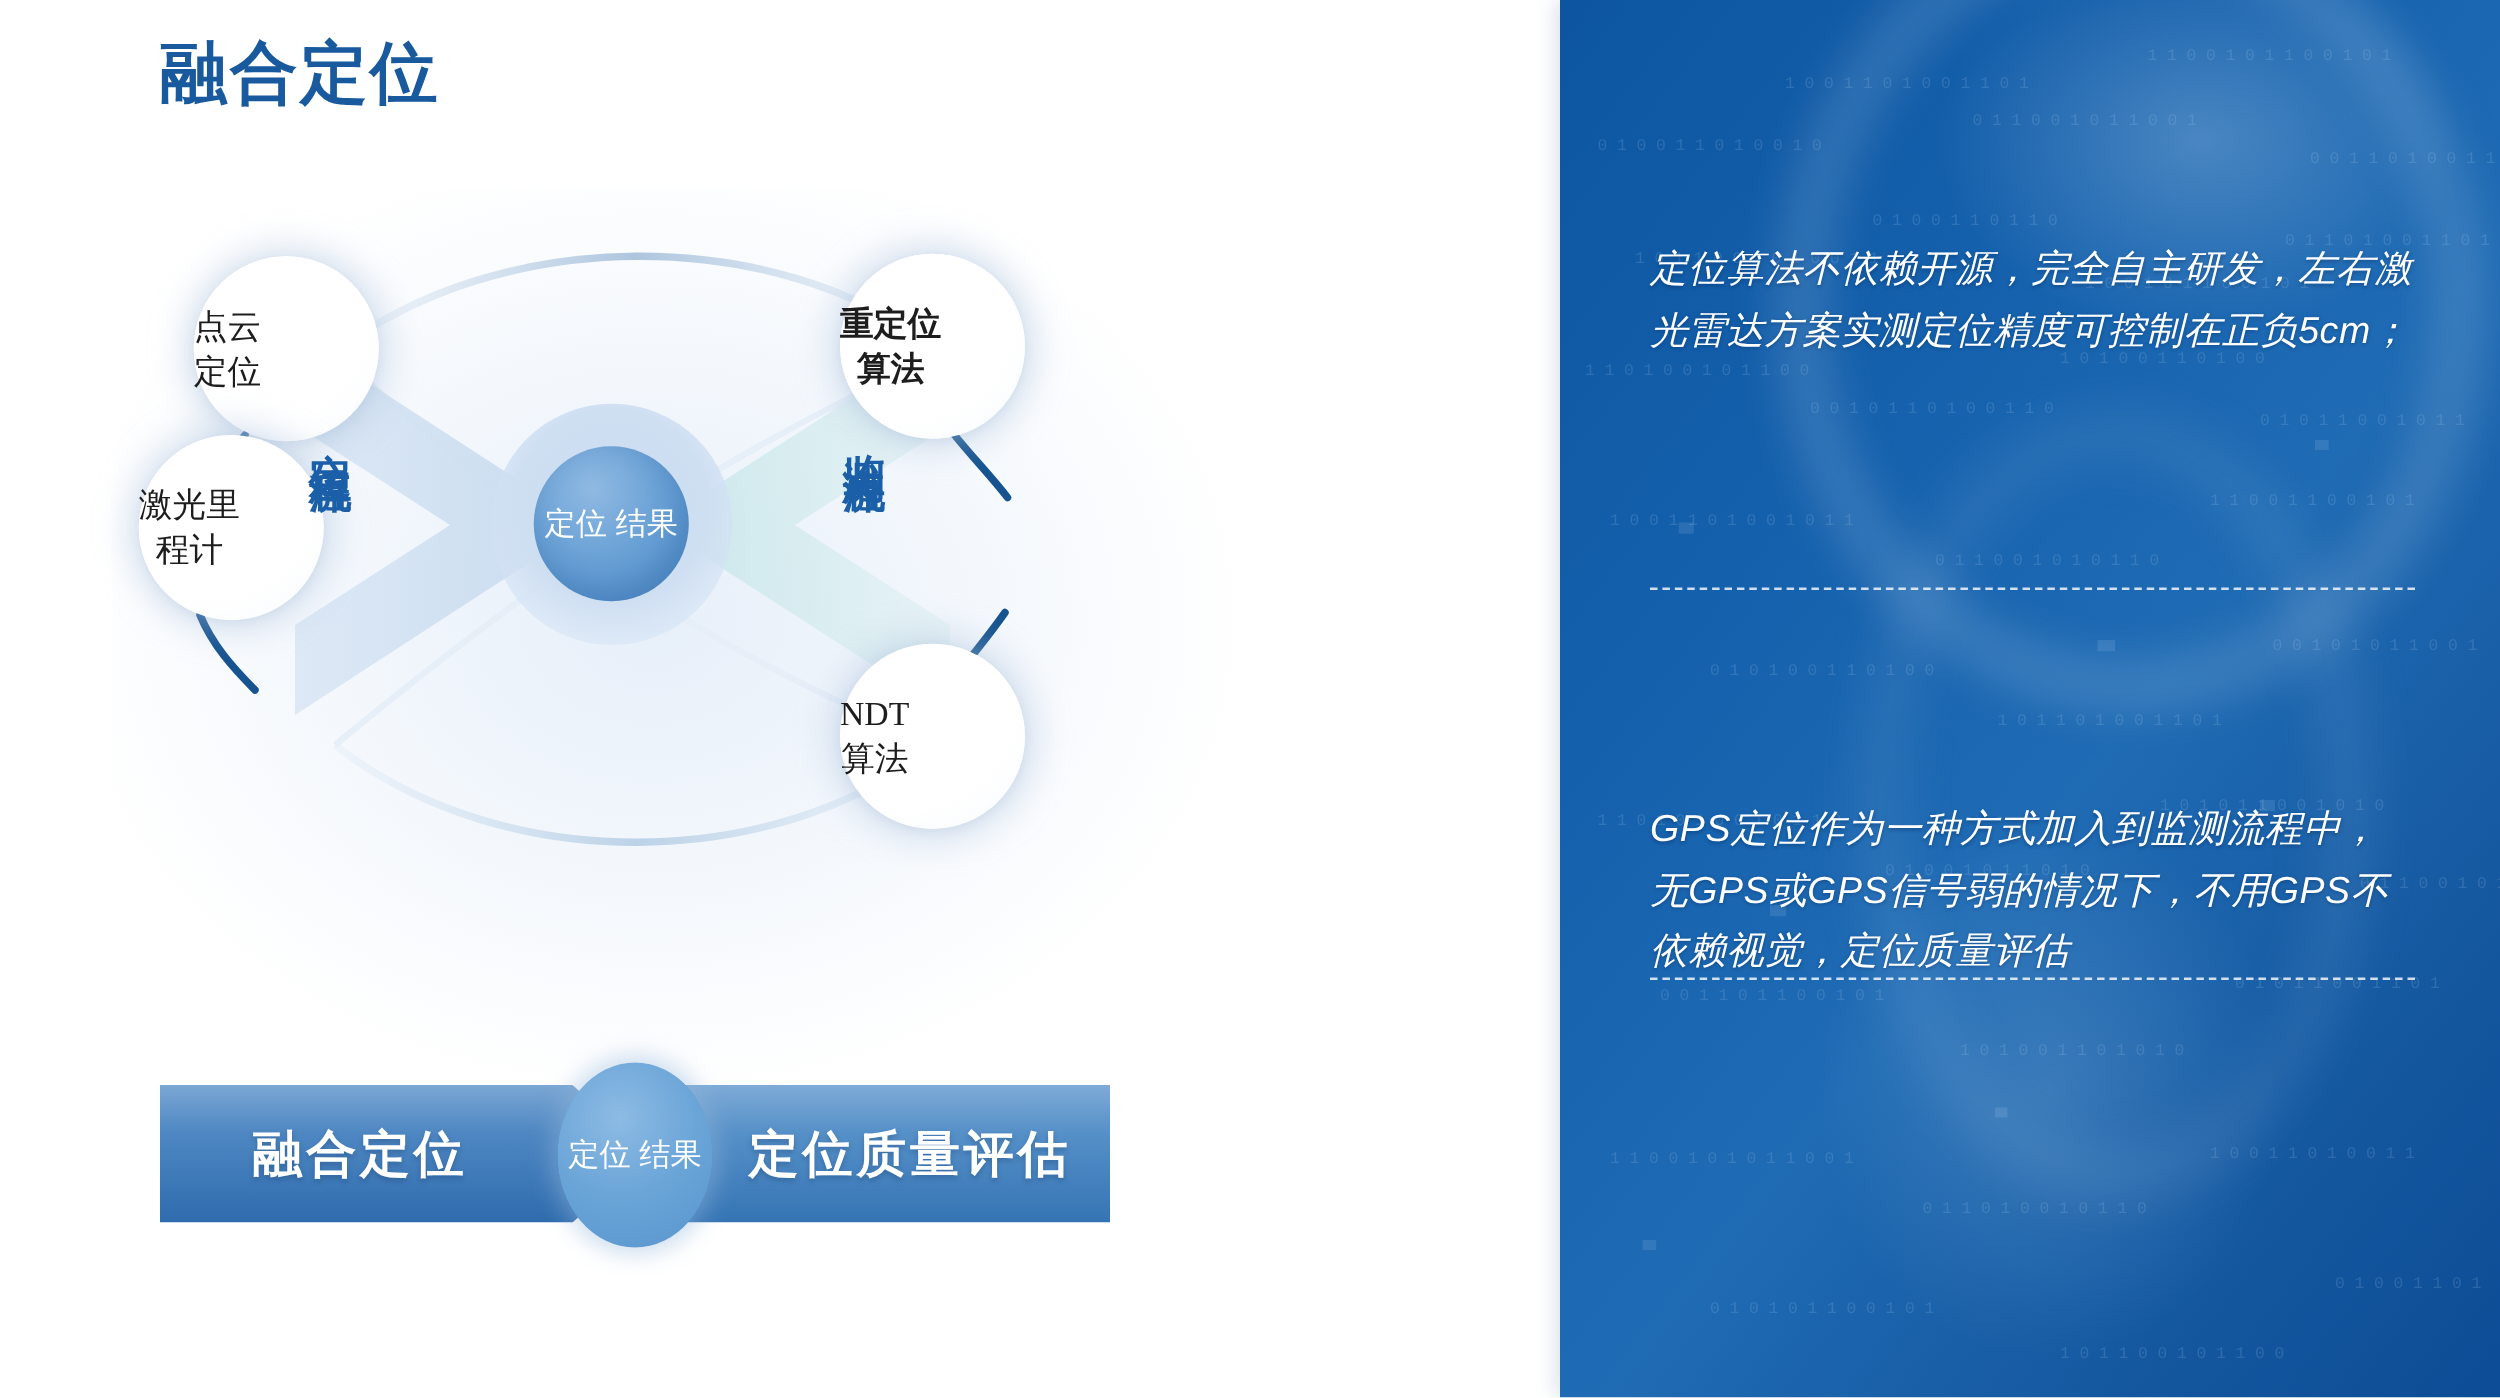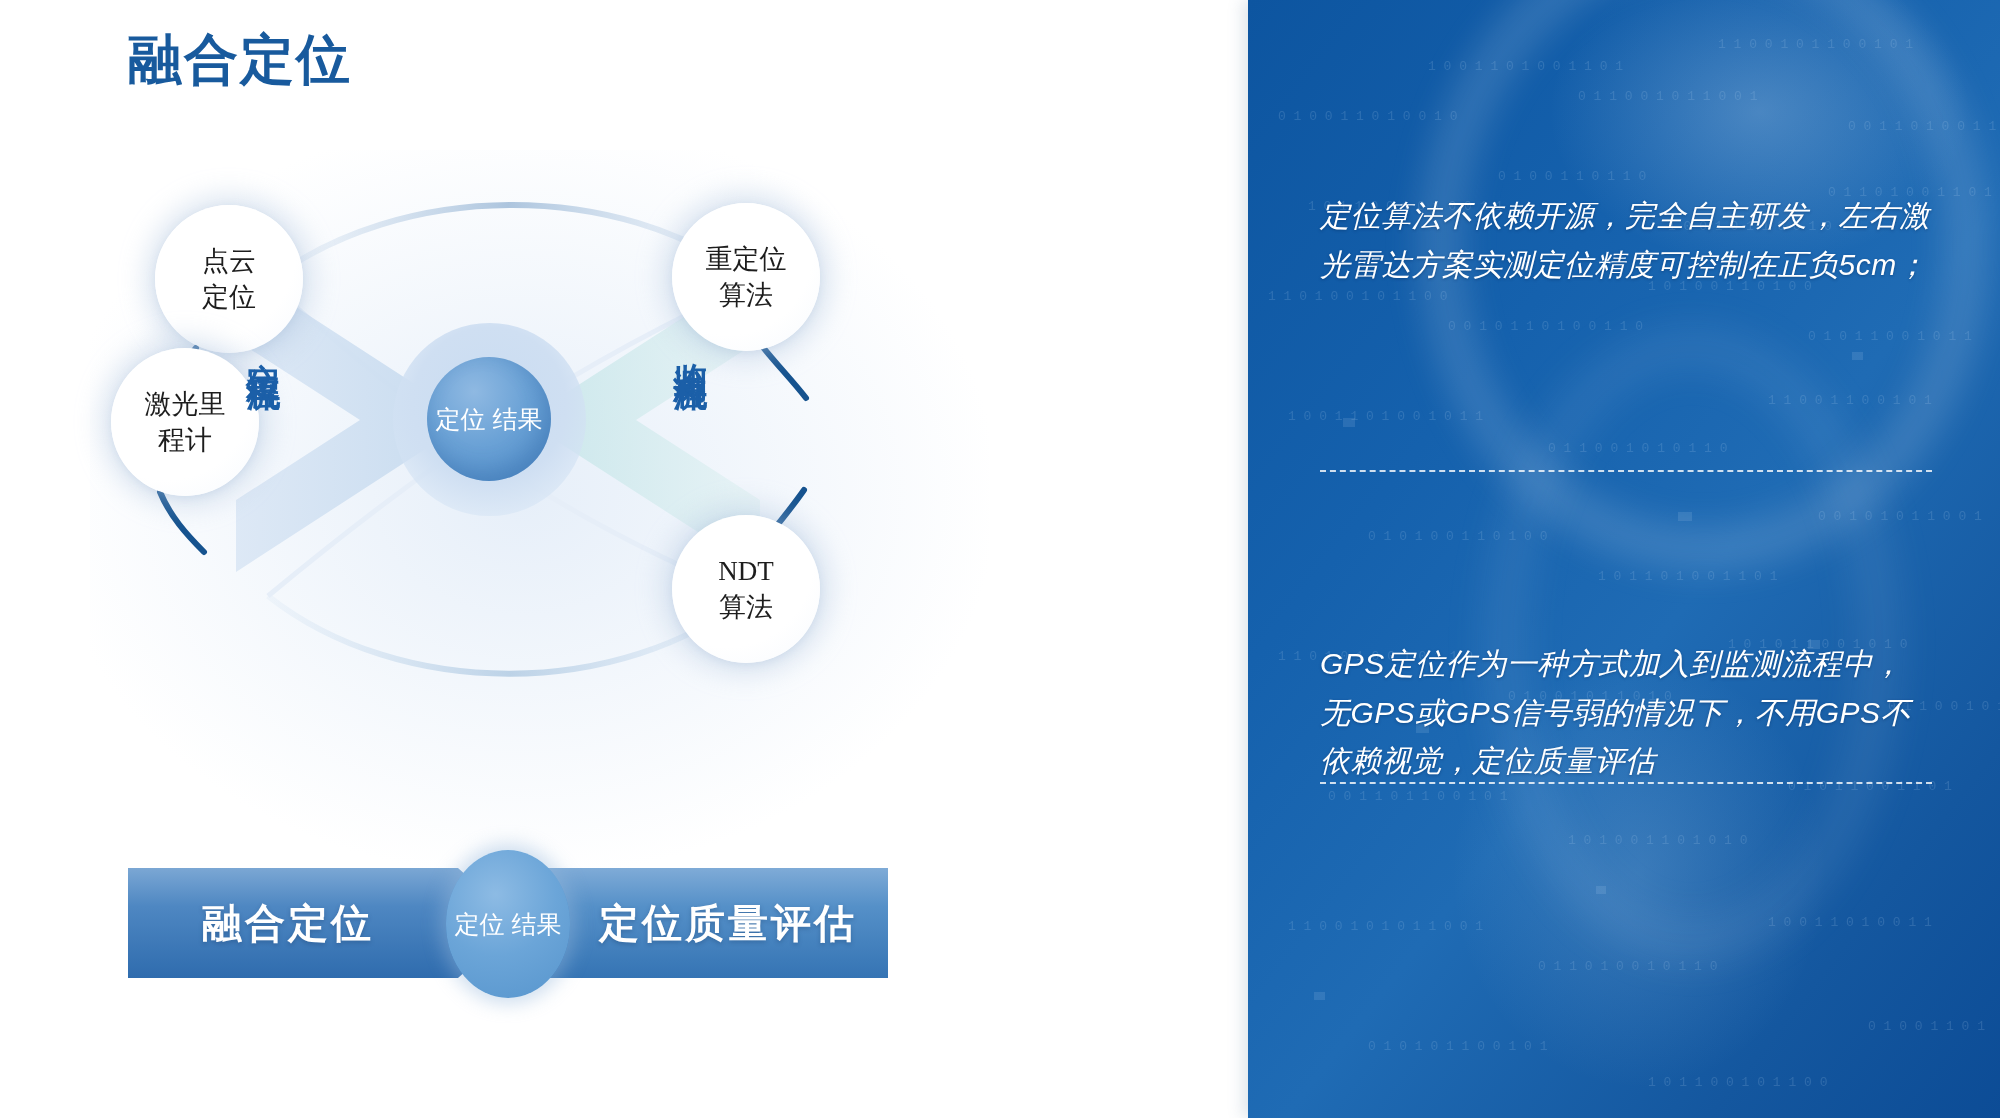--- a/index.html
+++ b/index.html
@@ -25,30 +25,30 @@
   }
 
   
   .diagram-svg{position:absolute;left:0;top:0;width:1248px;height:1118px;}
 
   
   .node{
     position:absolute;border-radius:50%;
     background:radial-gradient(circle at 38% 32%, #ffffff 0%, #ffffff 62%, #f6f9fd 100%);
     box-shadow:0 0 26px 10px rgba(172,195,222,.40), 0 2px 10px rgba(120,150,185,.18);
-    display:flex;align-items:center;justify-content:center;
+    display:flex;align-items:center;justify-content:flex-start;
     text-align:center;color:#1d1d1d;font-size:27px;line-height:1.35;
     z-index:6;
   }
   .node span{display:block;}
 
   .n-pointcloud{left:155px;top:205px;width:148px;height:148px;}
   .n-lidarodom{left:111px;top:348px;width:148px;height:148px;}
   .n-imu{left:155px;top:518px;width:148px;height:148px;}
-  .n-reloc{left:672px;top:203px;width:148px;height:148px;}
+  .n-reloc{left:672px;top:203px;width:148px;height:148px;font-weight:bold;}
   .n-gnss{left:724px;top:357px;width:148px;height:148px;}
   .n-ndt{left:672px;top:515px;width:148px;height:148px;font-family:Liberation Serif, serif;}
 
   
   .core-halo{
     position:absolute;left:393px;top:323px;width:193px;height:193px;border-radius:50%;
     background:radial-gradient(circle at 50% 42%, #c9dcf1 0%, #cfdff2 52%, rgba(214,229,245,.55) 78%, rgba(223,235,248,0) 100%);
     z-index:5;
   }
   .core{

